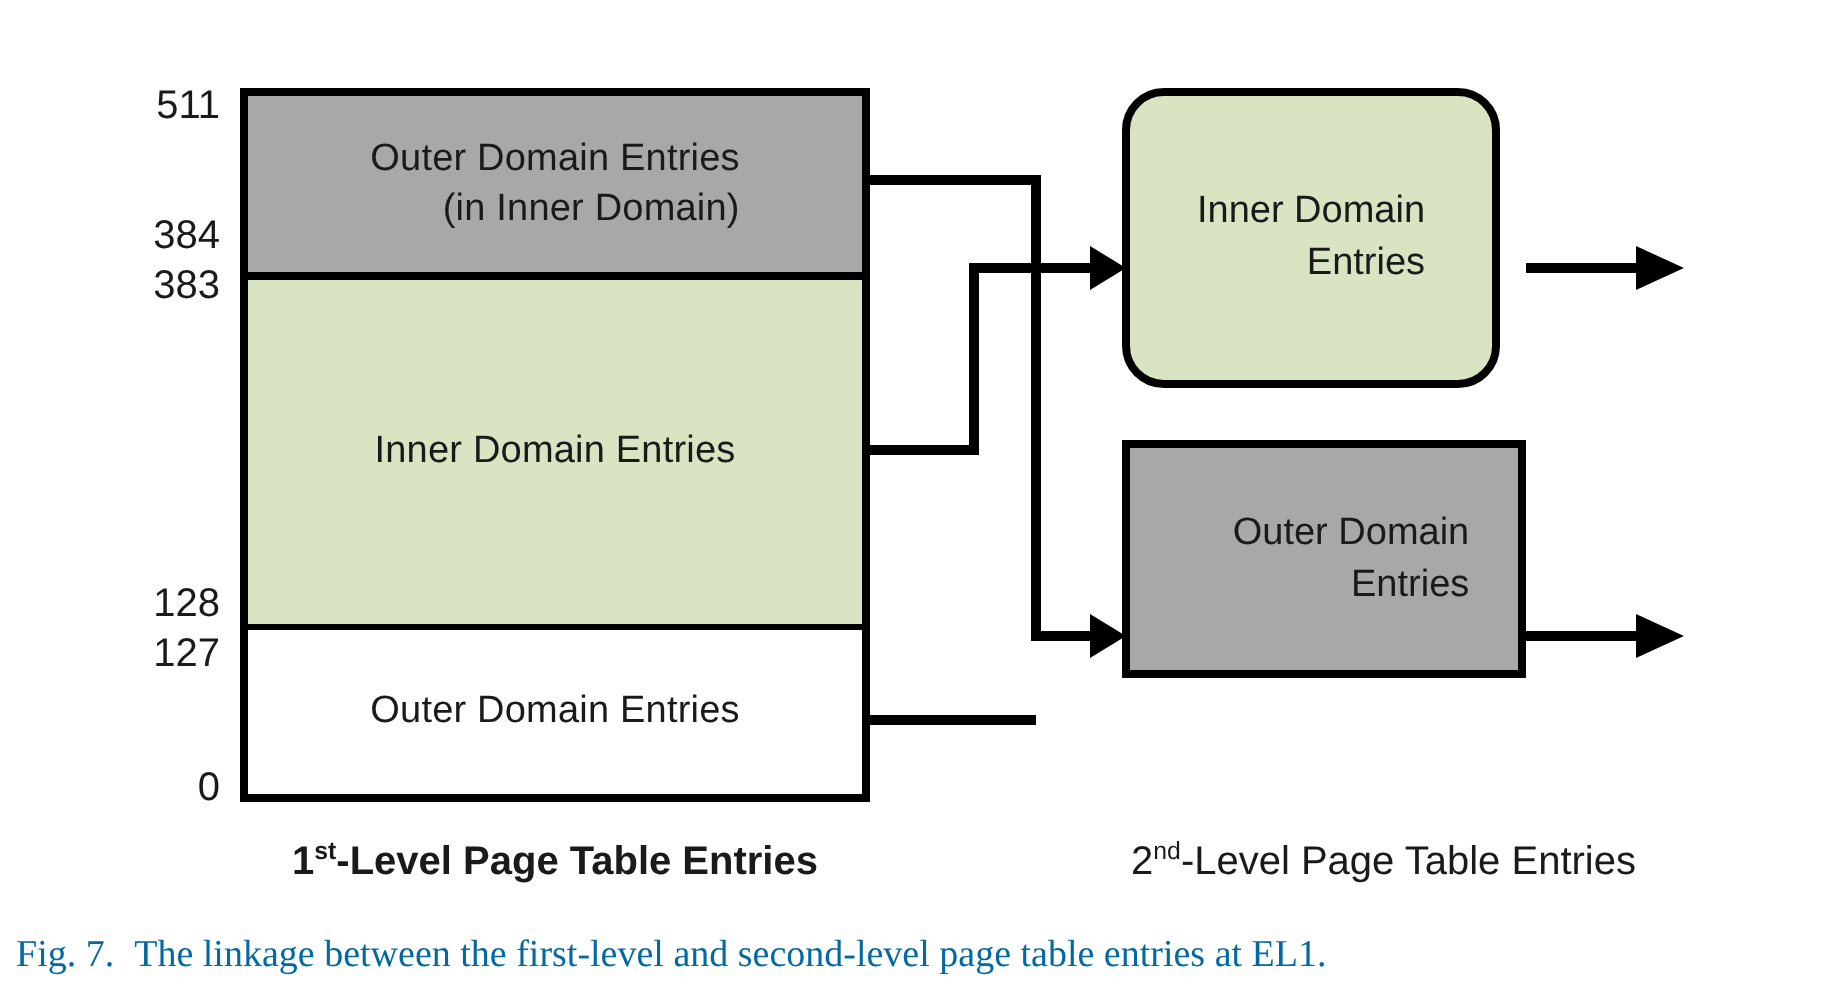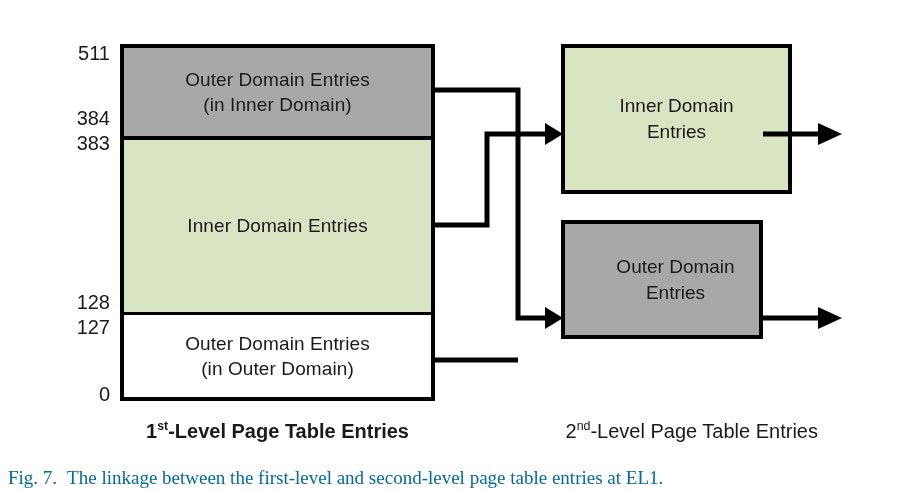--- a/index.html
+++ b/index.html
@@ -51,21 +51,21 @@
   }
   #l1-row-inner {
     background: #d9e4c3;
     height: 175px;
     border-bottom: 3px solid #000000;
   }
   #l1-row-outer-outer {
     background: #ffffff;
     flex: 1 1 auto;
   }
-  .row-text { display: block; }
+  .row-text { display: block; text-align: right; }
 
   
   .index-label {
     position: absolute;
     right: 0;
     text-align: right;
     font-size: 20px;
     color: #1a1a1a;
     white-space: nowrap;
   }
@@ -86,23 +86,24 @@
     align-items: center;
     justify-content: center;
     text-align: center;
     font-size: 19px;
     line-height: 1.35;
     color: #1a1a1a;
   }
   #l2-box-inner {
     left: 561px;
     top: 32px;
-    width: 231px;
+    width: 189px;
     height: 150px;
     background: #d9e4c3;
+    border-radius: 21px;
   }
   #l2-box-outer {
     left: 561px;
     top: 208px;
     width: 202px;
     height: 119px;
     background: #a8a8a8;
     padding-left: 27px;
   }
 
@@ -178,21 +179,20 @@
 
     <div class="l1-row" id="l1-row-inner">
       <span>
         <span class="row-text">Inner Domain Entries</span>
       </span>
     </div>
 
     <div class="l1-row" id="l1-row-outer-outer">
       <span>
         <span class="row-text">Outer Domain Entries</span>
-        <span class="row-text">(in Outer Domain)</span>
       </span>
     </div>
 
   </div>
 
   <div class="l2-box" id="l2-box-inner">
     <span>
       <span class="row-text">Inner Domain</span>
       <span class="row-text">Entries</span>
     </span>

